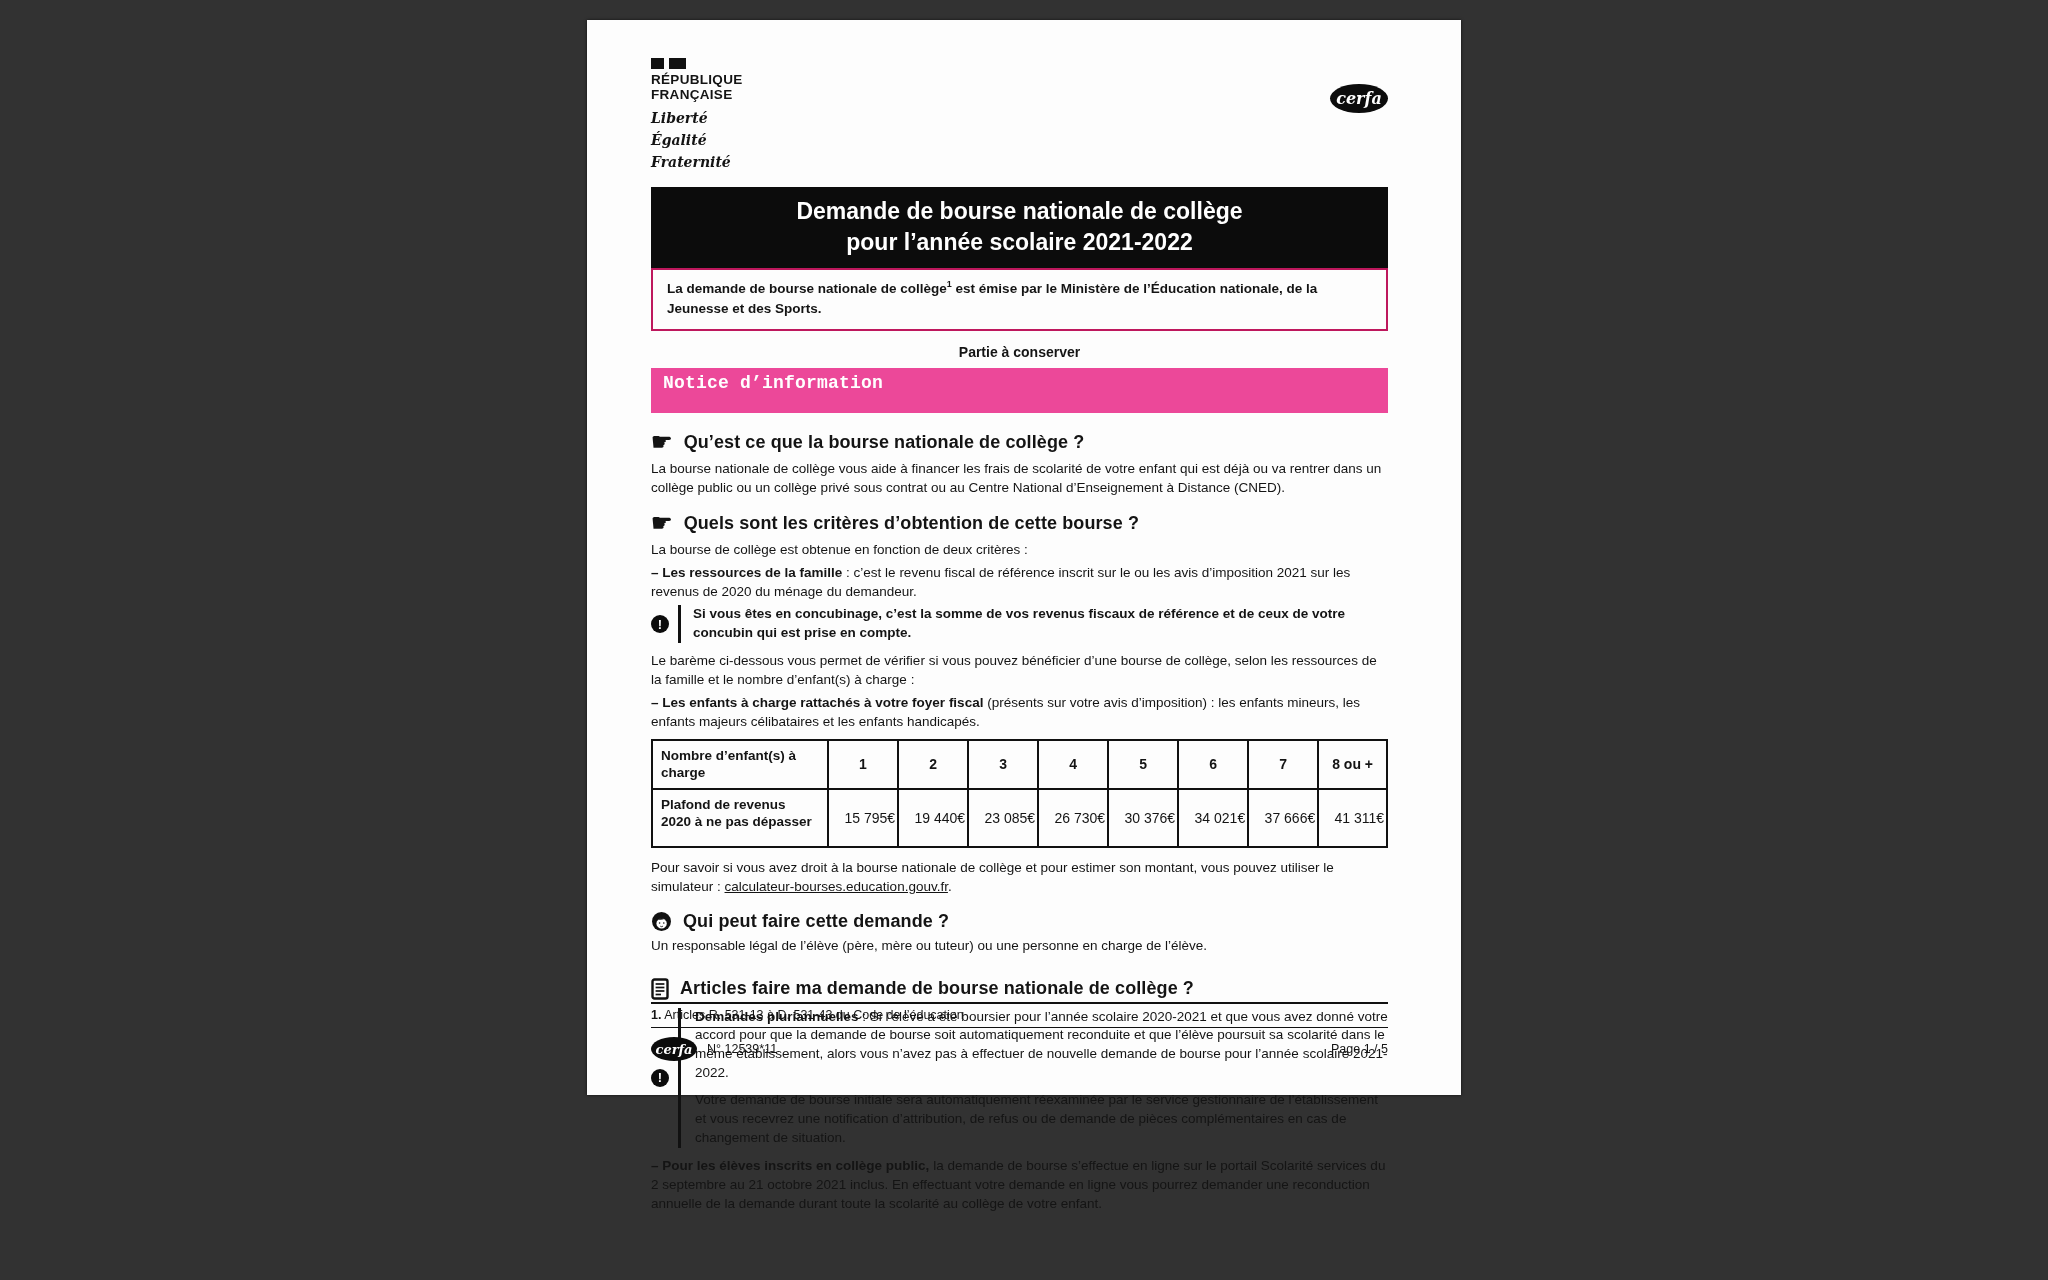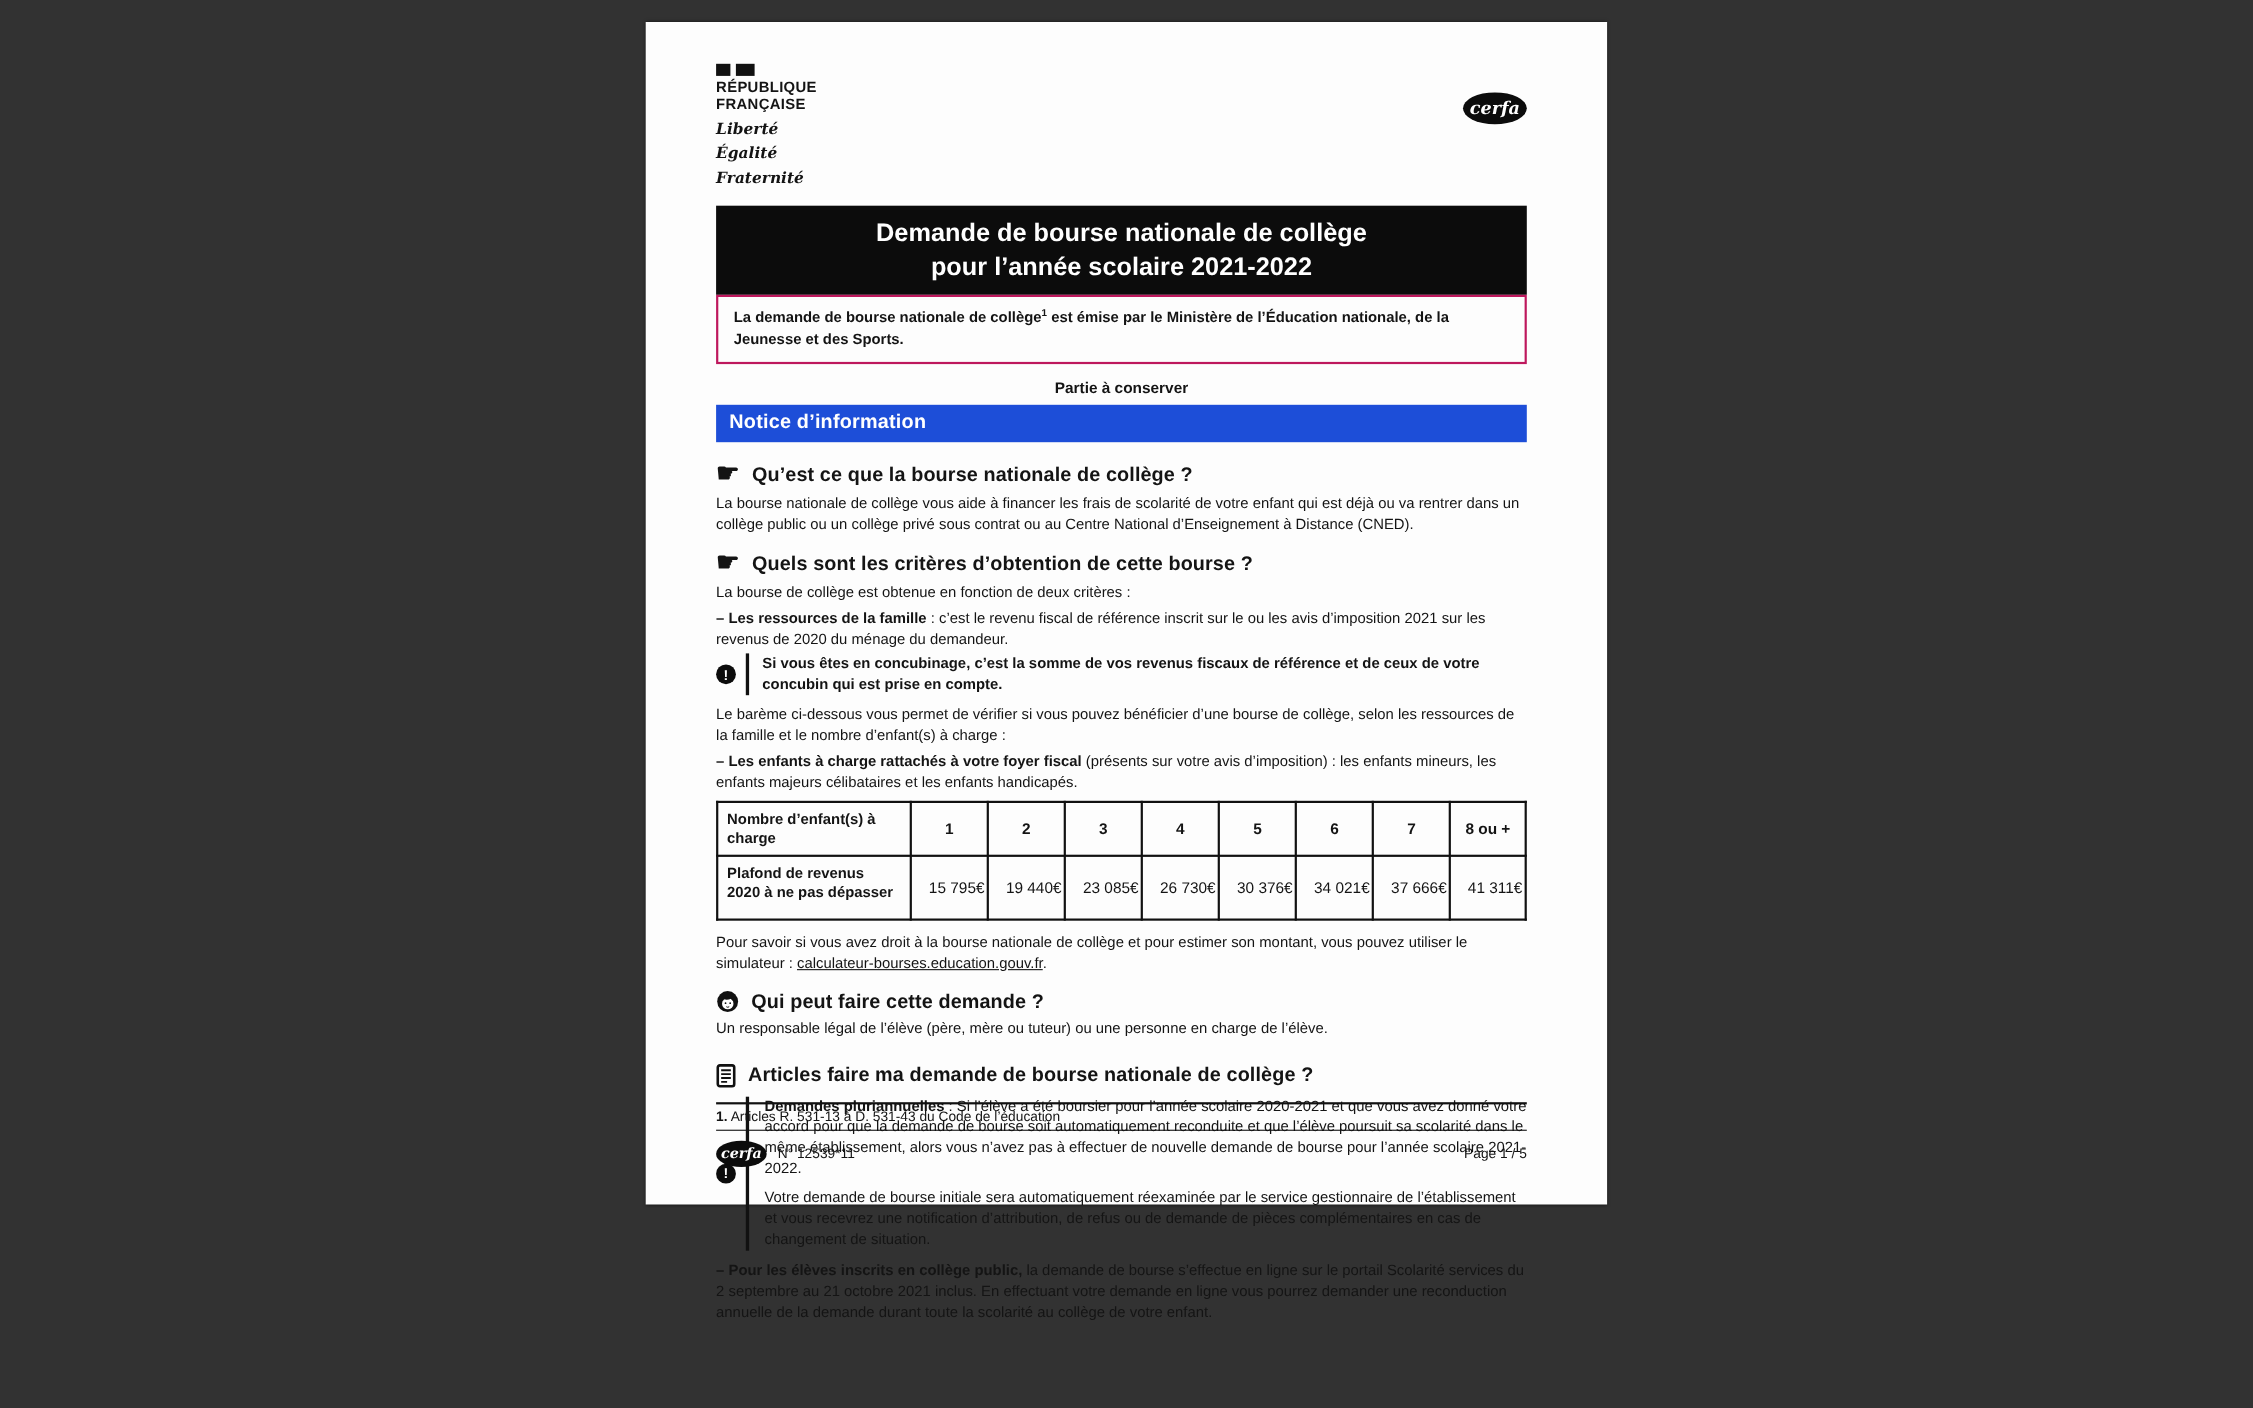--- a/index.html
+++ b/index.html
@@ -44,23 +44,24 @@
   .subtitle-box{
     border:2px solid #be185d;
     padding:8px 14px 10px 14px;
     font-weight:bold;font-size:13.5px;line-height:1.5;
   }
   .subtitle-box sup{font-size:9px;}
 
   .keep-note{text-align:center;font-weight:bold;font-size:14px;margin-top:13px;}
 
   .notice-bar{
-    margin-top:8px;background:#1d4ed8;color:#fff;
+    margin-top:8px;background:#ec4899;color:#fff;
     font-weight:bold;font-size:18px;letter-spacing:.2px;
-    padding:5px 12px 8px 12px;
+    padding:5px 12px 20px 12px;
+    font-family:Liberation Mono, monospace;
   }
 
   
   .sec-heading{
     display:flex;align-items:center;gap:11px;
     font-size:18px;font-weight:bold;letter-spacing:.1px;
     margin:18px 0 5px 0;
   }
   .sec-heading.small-gap{margin-top:14px;}
   .hand-glyph{font-size:24px;line-height:1;transform:translateY(-1px);}

